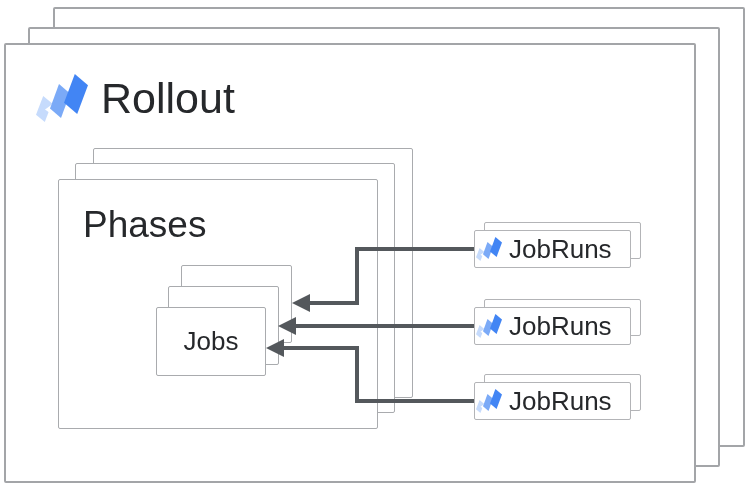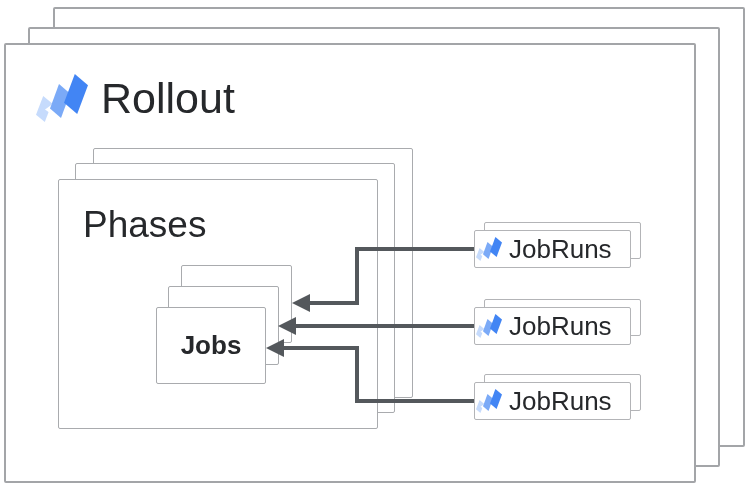--- a/index.html
+++ b/index.html
@@ -61,21 +61,21 @@
   </div>
 
   <div class="card inner" style="left:93px;top:148px;width:320px;height:250px;"></div>
   <div class="card inner" style="left:75px;top:163px;width:320px;height:250px;"></div>
   <div class="card inner" style="left:58px;top:179px;width:320px;height:250px;padding-left:40px;">
     <div class="phases-label">Phases</div>
   </div>
 
   <div class="card inner" style="left:181px;top:265px;width:111px;height:78px;"></div>
   <div class="card inner" style="left:168px;top:286px;width:111px;height:79px;"></div>
-  <div class="card inner jobs-front" style="left:156px;top:307px;width:110px;height:77px;font-weight:bold;">
+  <div class="card inner jobs-front" style="left:156px;top:307px;width:110px;height:69px;">
     <span class="jobs-label">Jobs</span>
   </div>
 
   <div>
     <div class="card light" style="left:484px;top:222px;width:157px;height:37px;"></div>
     <div class="card light jobrun-front" style="left:474px;top:230px;width:157px;height:38px;">
       <svg width="26" height="26" viewBox="0 0 52 48">
           <use href="#cd-icon"></use>
         </svg>
       <span class="jobrun-label">JobRuns</span>

